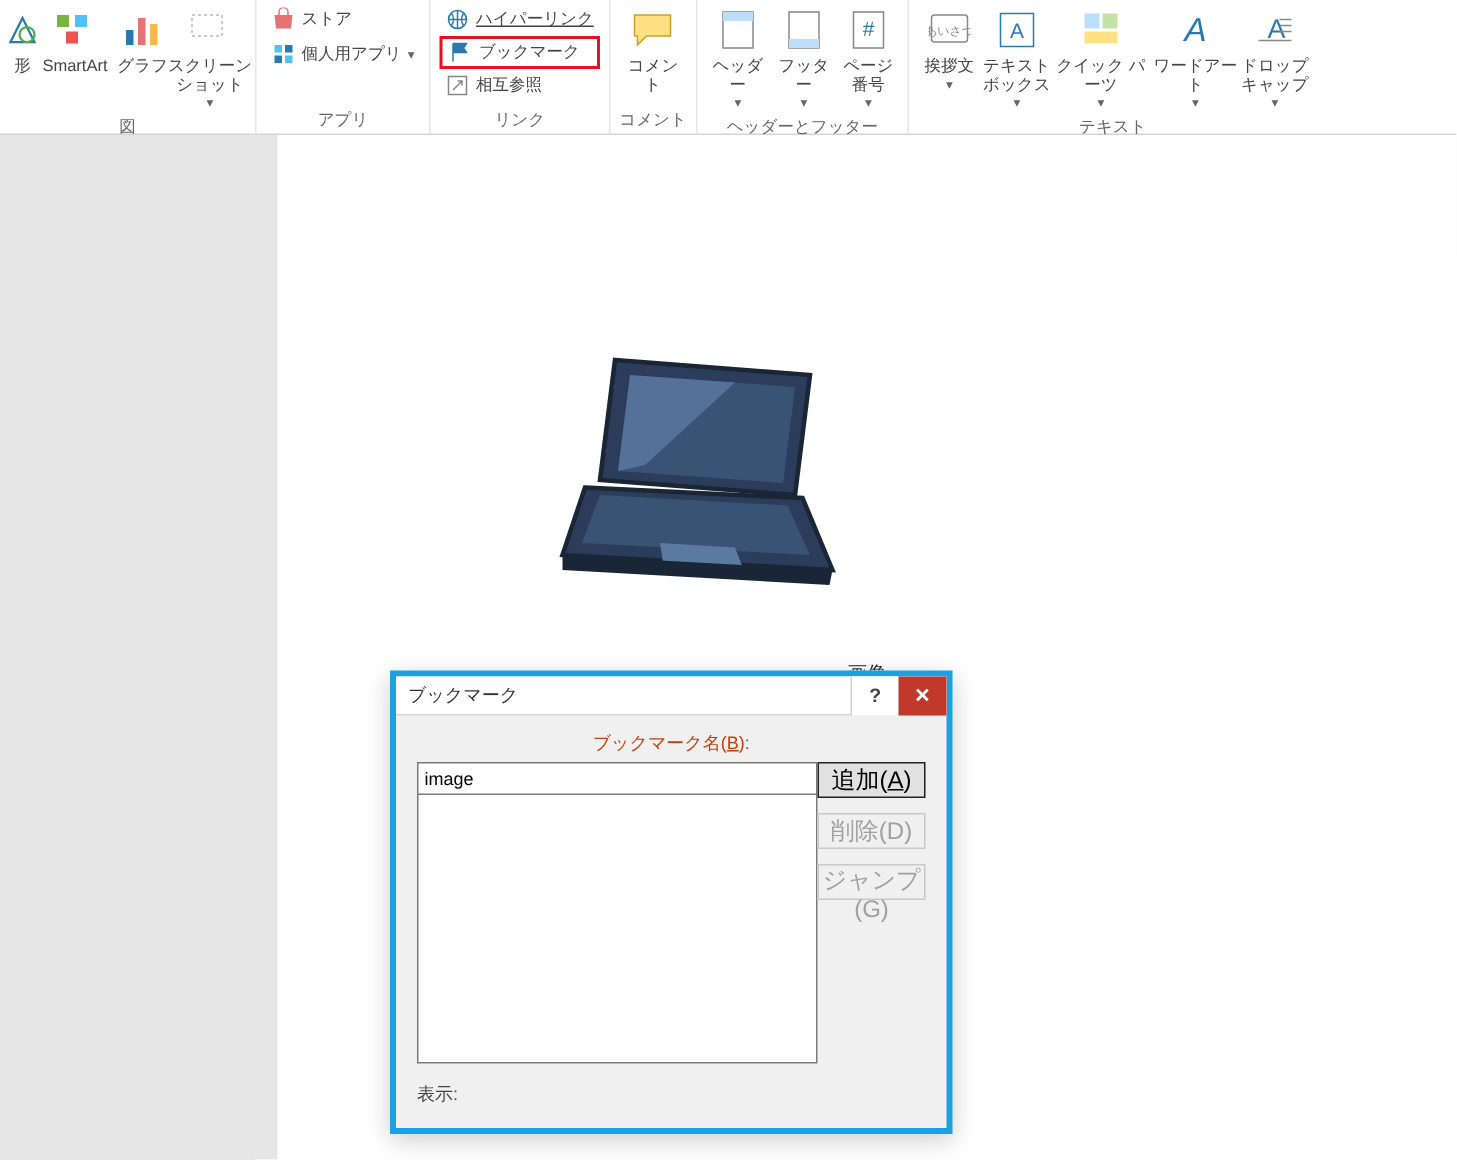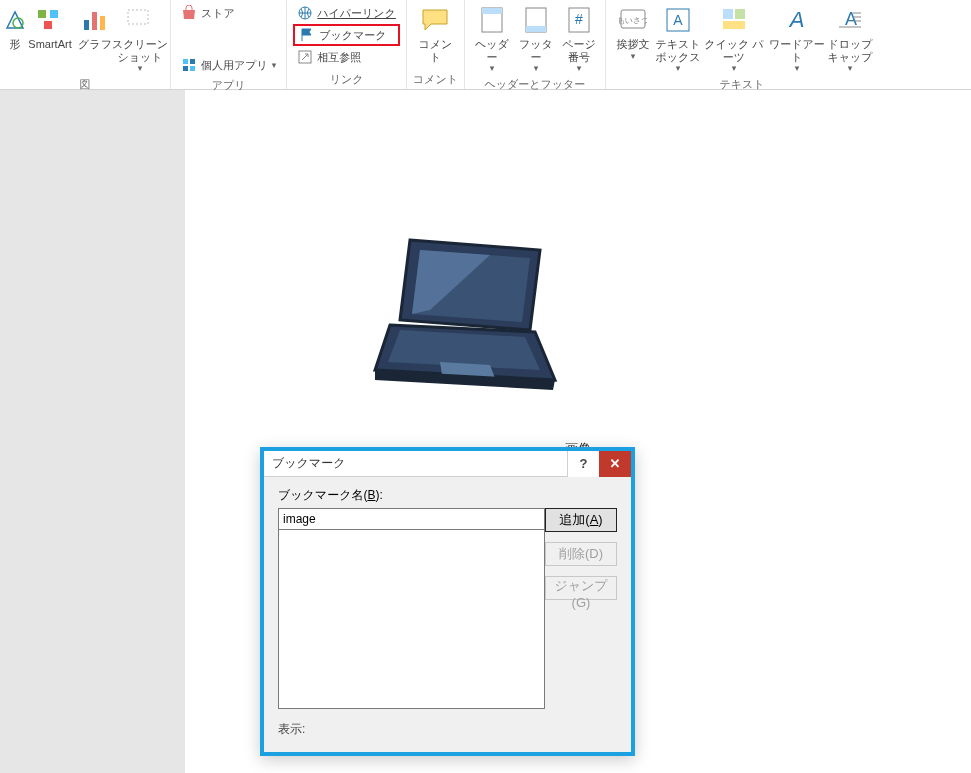--- a/index.html
+++ b/index.html
@@ -30,27 +30,27 @@
   .caption { position: absolute; left: 380px; top: 350px; font-size: 13px; color: #222; }
 
   
   .dialog { position: absolute; left: 75px; top: 357px; width: 375px; border: 4px solid #1ba1e2; background: #f0f0f0; box-shadow: 0 4px 16px rgba(0,0,0,.2); }
   .dlg-title { height: 26px; background: #fff; display: flex; align-items: center; border-bottom: 1px solid #d0d0d0; }
   .dlg-title-text { flex: 1; padding-left: 8px; font-size: 12px; color: #333; }
   .dlg-help, .dlg-close { width: 32px; height: 26px; display: flex; align-items: center; justify-content: center; font-weight: bold; font-size: 13px; cursor: pointer; }
   .dlg-help { border-left: 1px solid #d0d0d0; background: #fff; }
   .dlg-close { background: #c0392b; color: #fff; }
   .dlg-body { padding: 10px 14px 14px; }
-  .dlg-label { font-size: 12px; color: #000000; margin-bottom: 4px; }
+  .dlg-label { font-size: 12px; color: #c2410c; margin-bottom: 4px; text-align: center; }
   .dlg-row { display: flex; }
   .dlg-col-left { flex: 1; }
   .dlg-col-right { width: 72px; display: flex; flex-direction: column; gap: 10px; }
   .textin { width: 100%; height: 22px; border: 1px solid #7a7a7a; padding: 2px 4px; font-size: 12px; background: #fff; }
   .listbox { width: 100%; height: 180px; border: 1px solid #7a7a7a; background: #fff; margin-top: -1px; }
-  .btn { height: 24px; border: 1px solid #888; background: #e9e9e9; font-size: 13px; cursor: pointer; padding: 0; }
+  .btn { height: 24px; border: 1px solid #888; background: #e9e9e9; font-size: 16px; cursor: pointer; padding: 0; }
   .btn.primary { border: 1px solid #222; background: #e1e1e1; }
   .btn:disabled { color: #a0a0a0; border-color: #c8c8c8; background: #f0f0f0; cursor: default; }
   .radio-row { display: flex; align-items: center; gap: 4px; margin: 4px 0; font-size: 12px; }
   .radio-row input { margin: 0 3px 0 0; }
   u { text-decoration: underline; }
 </style>
 </head>
 <body>
 
 <div class="ribbon">
@@ -105,21 +105,21 @@
       <div class="vmenu">
         <div class="rbtn narrow">
           <div class="ricon">
               <svg width="16" height="16">
                 <path d="M2 5h12l-1 9H3z" fill="#e57373"></path>
                 <path d="M5 5V3a3 3 0 016 0v2" fill="none" stroke="#e57373"></path>
               </svg>
             </div>
           <div class="rlabel">ストア</div>
         </div>
-        <div class="rbtn narrow" style="margin-top:30px">
+        <div class="rbtn narrow" style="margin-top:1px">
           <div class="ricon">
               <svg width="16" height="16">
                 <rect x="2" y="2" width="5" height="5" fill="#4fc3f7"></rect>
                 <rect x="9" y="2" width="5" height="5" fill="#2a7ab0"></rect>
                 <rect x="2" y="9" width="5" height="5" fill="#2a7ab0"></rect>
                 <rect x="9" y="9" width="5" height="5" fill="#4fc3f7"></rect>
               </svg>
             </div>
           <div class="rlabel">個人用アプリ</div>
           <span class="arrow-down" style="margin-left:4px">▾</span>

